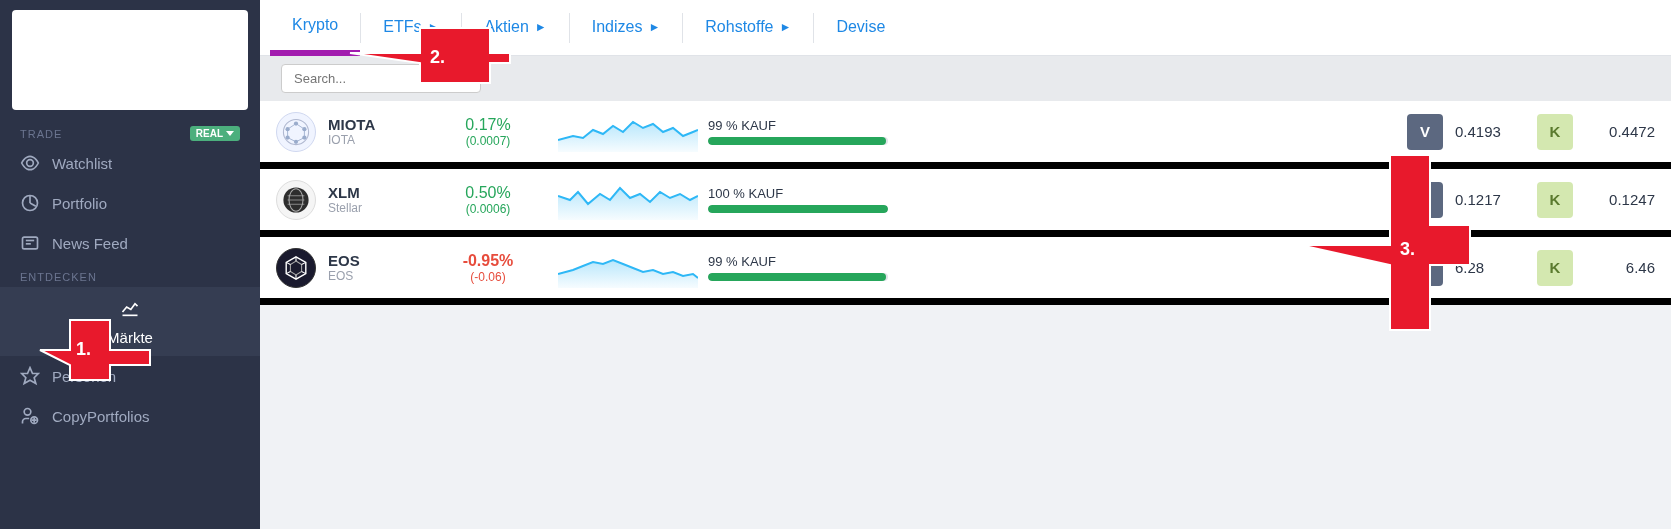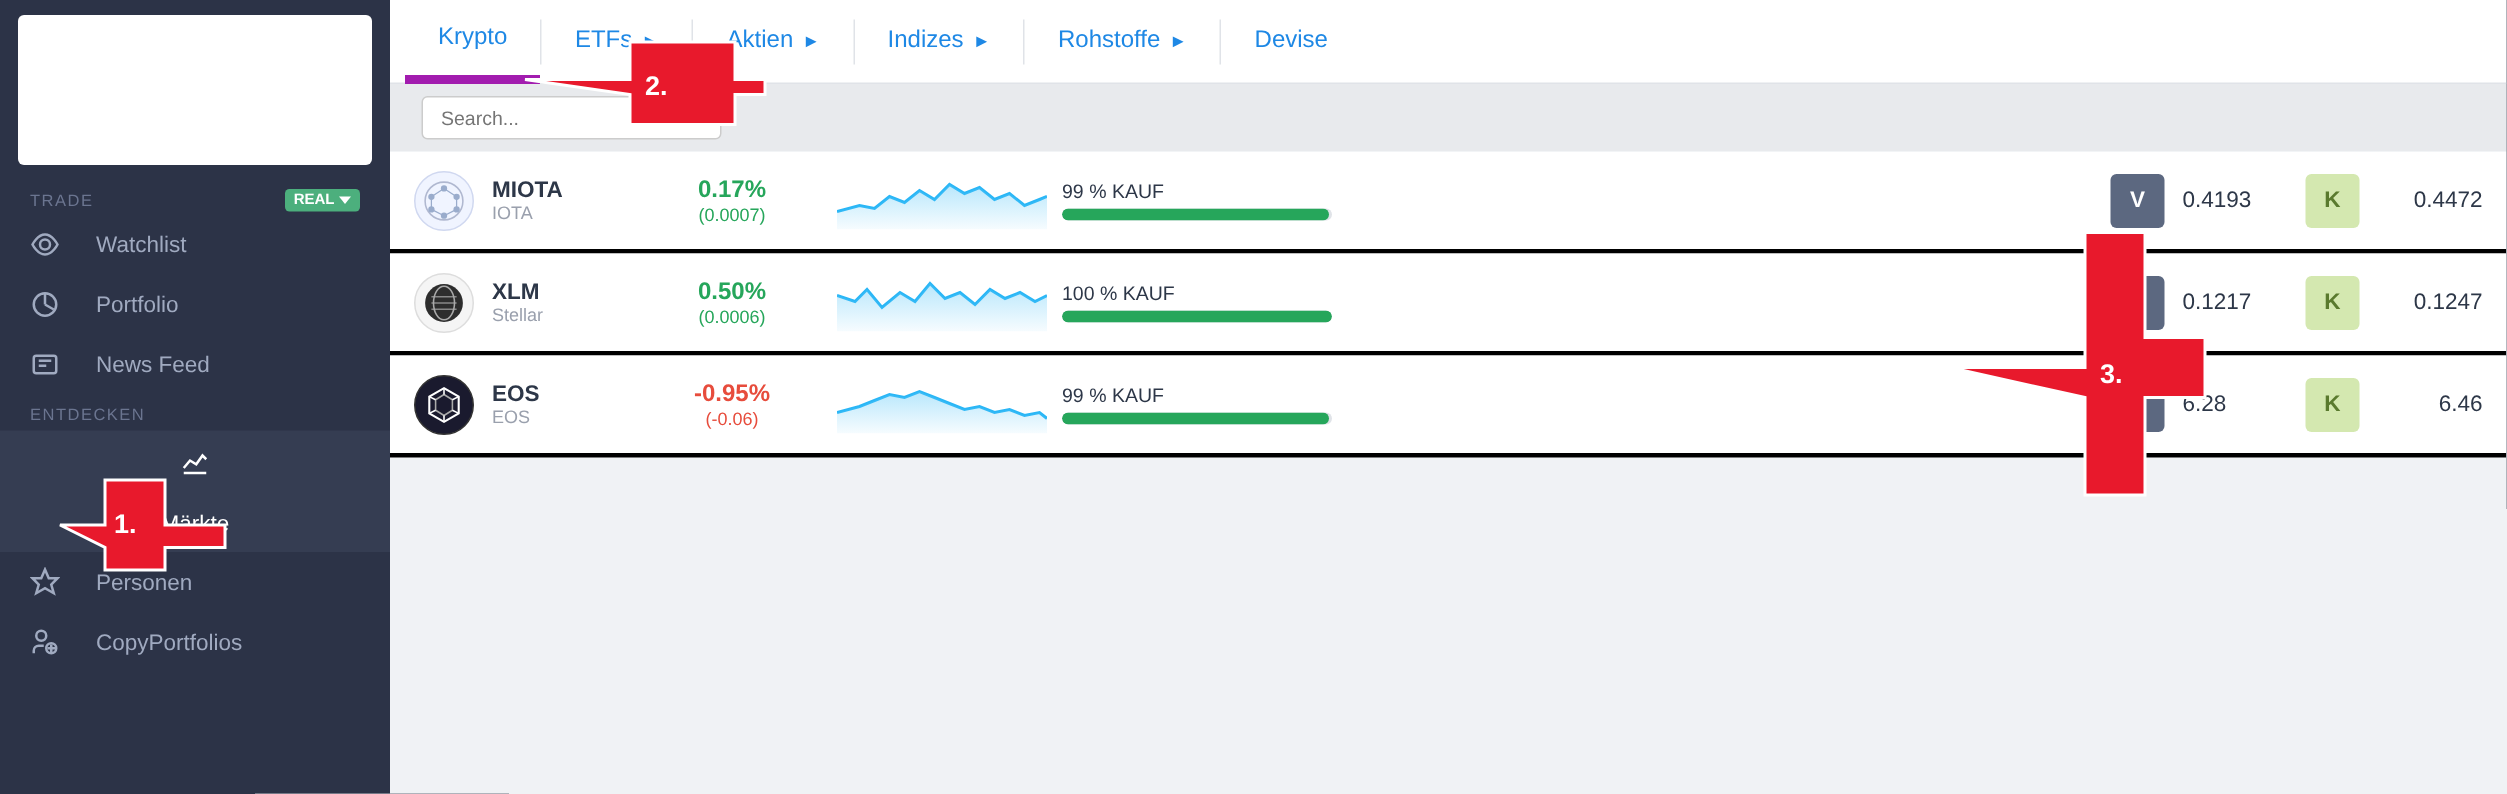--- a/index.html
+++ b/index.html
@@ -69,21 +69,21 @@
       width: 0; height: 0;
       border-left: 4px solid transparent;
       border-right: 4px solid transparent;
       border-top: 5px solid #fff;
       display: inline-block;
     }
 
     .sidebar-item {
       display: flex;
       align-items: center;
-      gap: 24px;
+      gap: 12px;
       padding: 10px 20px;
       cursor: pointer;
       color: #a0aac0;
       font-size: 14px;
       transition: background 0.2s;
     }
 
     .sidebar-item.active {
       color: #fff;
       background: #353d52;
@@ -178,21 +178,21 @@
     .market-table {
       flex: 1;
       overflow-y: auto;
       background: #f0f2f5;
     }
 
     .market-row {
       display: flex;
       align-items: center;
       background: #fff;
-      border-bottom: 3px solid #000000;
+      border-bottom: 7px solid #000000;
       height: 68px;
       padding: 0 16px;
     }
 
     .coin-icon {
       width: 40px;
       height: 40px;
       border-radius: 50%;
       display: flex;
       align-items: center;
@@ -219,21 +219,21 @@
     }
 
     .change-col {
       width: 120px;
       flex-shrink: 0;
       text-align: center;
     }
 
     .change-pos {
       font-size: 16px;
-      font-weight: bold;
+      font-weight: normal;
       color: #26a65b;
     }
 
     .change-neg {
       font-size: 16px;
       font-weight: bold;
       color: #e74c3c;
     }
 
     .change-sub {

